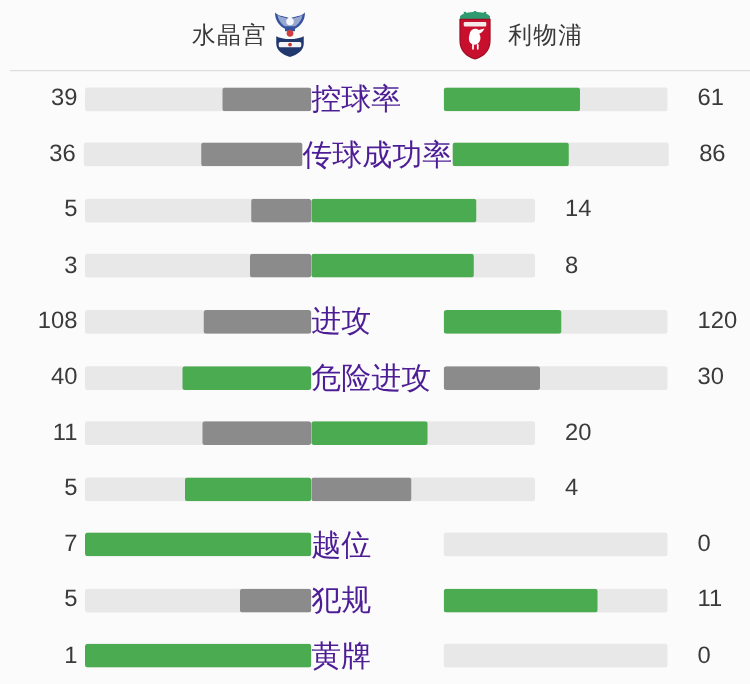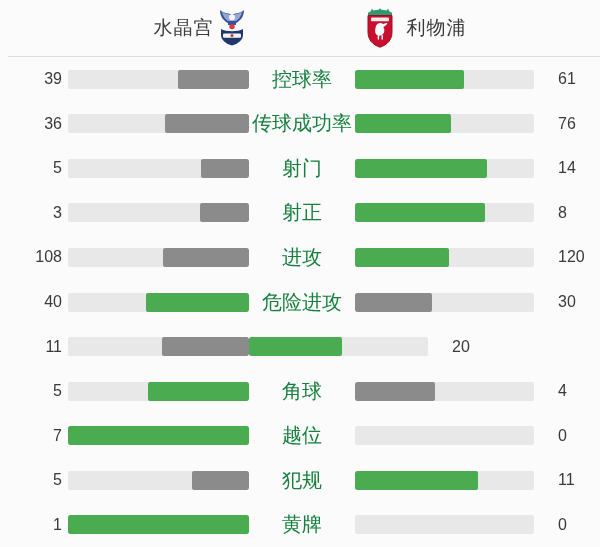--- a/index.html
+++ b/index.html
@@ -32,36 +32,36 @@
   }
   .rows {
     height: 490px;
     display: flex; flex-direction: column;
   }
   .row {
     flex: 1;
     display: flex; align-items: center;
   }
   .val {
-    font-size: 16px; color: #3a3a3a; white-space: nowrap;
+    font-size: 19px; color: #3a3a3a; white-space: nowrap;
   }
   .val.left { width: 48px; margin-left: 14px; text-align: right; }
   .val.right { width: 42px; margin-left: 24px; text-align: left; }
   .track {
     height: 19px; background: #e9e8e8; border-radius: 2px;
     position: relative; overflow: hidden;
   }
   .track.left  { width: 181px; margin-left: 6px; }
   .track.right { width: 179px; }
   .fill { position: absolute; top: 0; bottom: 0; border-radius: 2px; }
   .track.left  .fill { right: 0; }
   .track.right .fill { left: 0; }
   .stat-label {
-    flex: 1; text-align: center;
-    font-size: 20px; font-weight: 500; color: #15803d;
+    flex: 1; text-align: left;
+    font-size: 24px; font-weight: 500; color: #4c1d95;
     white-space: nowrap;
   }
 </style>
 </head>
 <body>
 
 <div class="header">
   <div class="header-inner">
     <div class="team home">
       <span class="team-name">水晶宫</span>
@@ -107,41 +107,39 @@
 
   <div class="row">
     <div class="val left">36</div>
     <div class="track left">
       <div class="fill" style="width: 46.25%; background: rgb(139, 139, 139);"></div>
     </div>
     <div class="stat-label">传球成功率</div>
     <div class="track right">
       <div class="fill" style="width: 53.75%; background: rgb(74, 171, 80);"></div>
     </div>
-    <div class="val right">76</div>
+    <div class="val right">86</div>
   </div>
 
   <div class="row">
     <div class="val left">5</div>
     <div class="track left">
       <div class="fill" style="width: 26.3158%; background: rgb(139, 139, 139);"></div>
     </div>
-    <div class="stat-label">射门</div>
     <div class="track right">
       <div class="fill" style="width: 73.6842%; background: rgb(74, 171, 80);"></div>
     </div>
     <div class="val right">14</div>
   </div>
 
   <div class="row">
     <div class="val left">3</div>
     <div class="track left">
       <div class="fill" style="width: 27.2727%; background: rgb(139, 139, 139);"></div>
     </div>
-    <div class="stat-label">射正</div>
     <div class="track right">
       <div class="fill" style="width: 72.7273%; background: rgb(74, 171, 80);"></div>
     </div>
     <div class="val right">8</div>
   </div>
 
   <div class="row">
     <div class="val left">108</div>
     <div class="track left">
       <div class="fill" style="width: 47.3684%; background: rgb(139, 139, 139);"></div>
@@ -174,21 +172,20 @@
       <div class="fill" style="width: 52.1739%; background: rgb(74, 171, 80);"></div>
     </div>
     <div class="val right">20</div>
   </div>
 
   <div class="row">
     <div class="val left">5</div>
     <div class="track left">
       <div class="fill" style="width: 55.5556%; background: rgb(74, 171, 80);"></div>
     </div>
-    <div class="stat-label">角球</div>
     <div class="track right">
       <div class="fill" style="width: 44.4444%; background: rgb(139, 139, 139);"></div>
     </div>
     <div class="val right">4</div>
   </div>
 
   <div class="row">
     <div class="val left">7</div>
     <div class="track left">
       <div class="fill" style="width: 100%; background: rgb(74, 171, 80);"></div>

